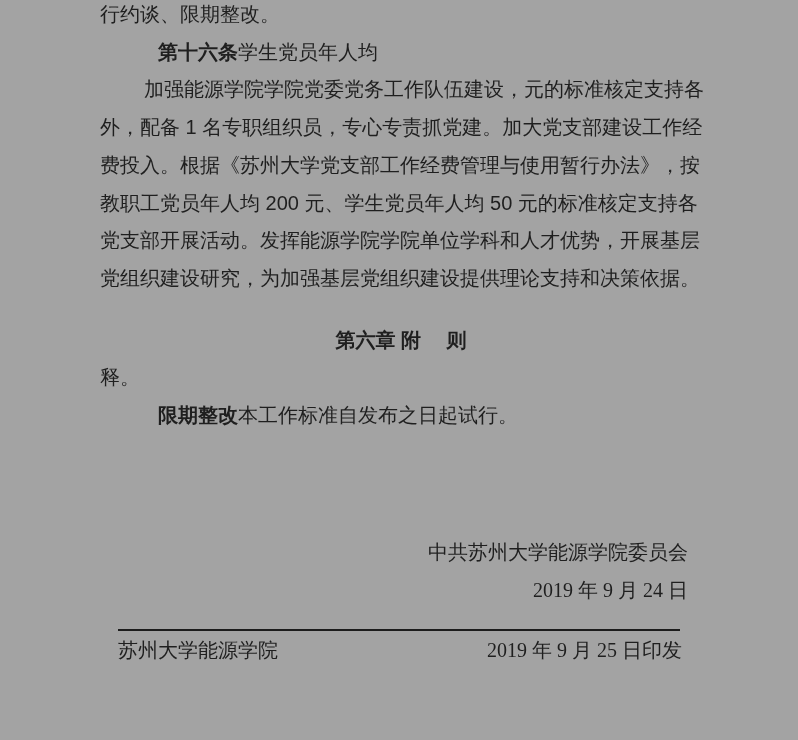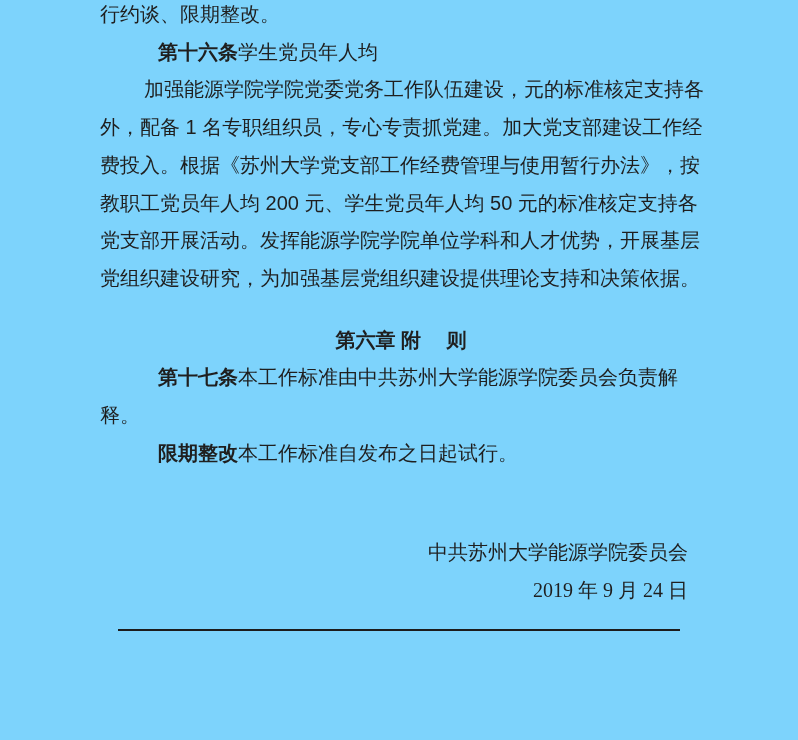--- a/index.html
+++ b/index.html
@@ -4,21 +4,21 @@
 <style>
   html, body {
     margin: 0;
     padding: 0;
     background: #ffffff;
   }
   .page {
     position: relative;
     width: 798px;
     height: 740px;
-    background: #7dd3fc;
+    background: #a3a3a3;
     overflow: hidden;
     font-family: "Liberation Serif", "DejaVu Serif", serif;
     color: #1f1f1f;
   }
   
   .body-text {
     position: absolute;
     left: 100px;
     top: -4px;
     width: 602px;
@@ -89,32 +89,33 @@
 
     <div class="line indent-para">加强能源学院学院党委党务工作队伍建设，元的标准核定支持各</div>
     <div class="line">外，配备 1 名专职组织员，专心专责抓党建。加大党支部建设工作经</div>
     <div class="line">费投入。根据《苏州大学党支部工作经费管理与使用暂行办法》，按</div>
     <div class="line">教职工党员年人均 200 元、学生党员年人均 50 元的标准核定支持各</div>
     <div class="line">党支部开展活动。发挥能源学院学院单位学科和人才优势，开展基层</div>
     <div class="line">党组织建设研究，为加强基层党组织建设提供理论支持和决策依据。</div>
 
     <div class="line chapter-line">第六章 附　 则</div>
 
-    <div class="line indent-article">
-      <span class="article-label">第十七条</span><span>本工作标准由中共苏州大学能源学院委员会负责解</span>
-    </div>
     <div class="line">释。</div>
 
     <div class="line indent-article">
       <span class="article-label">限期整改</span><span>本工作标准自发布之日起试行。</span>
     </div>
 
   </div>
 
   <div class="signature">
     <div class="line">中共苏州大学能源学院委员会</div>
     <div class="line">2019 年 9 月 24 日</div>
   </div>
 
   <div class="footer-rule"></div>
 
+  <div class="footer-row">
+    <span>苏州大学能源学院</span>
+    <span>2019 年 9 月 25 日印发</span>
+  </div>
 
 </div>
 
 </body></html>

